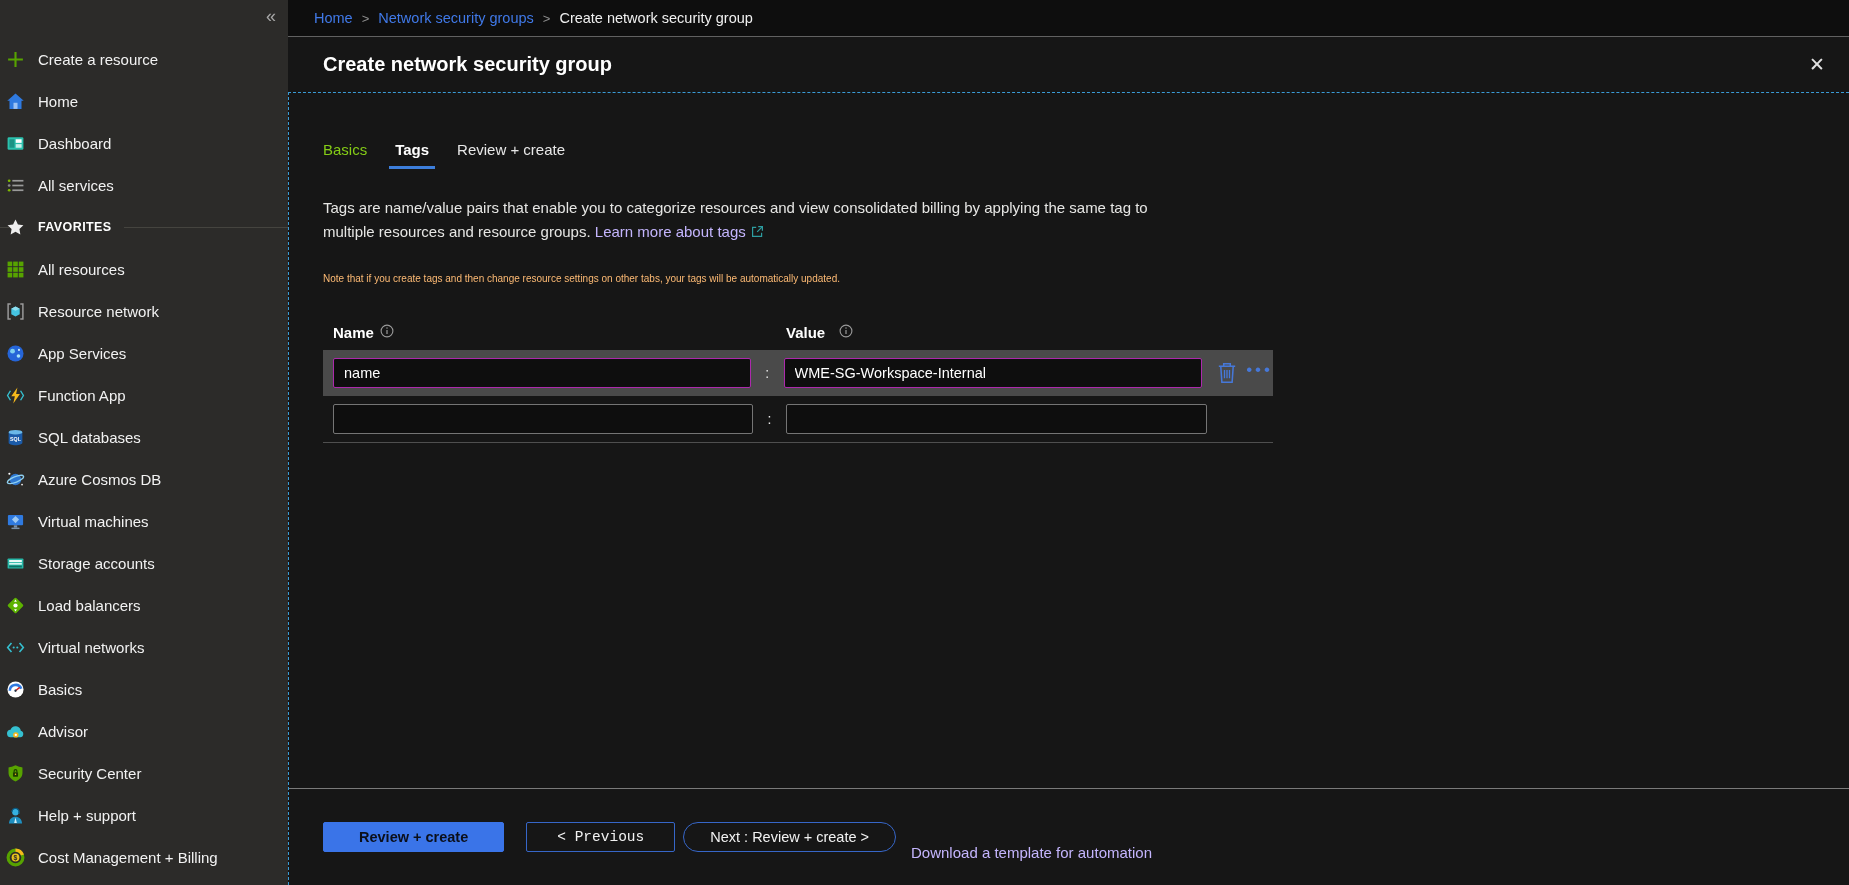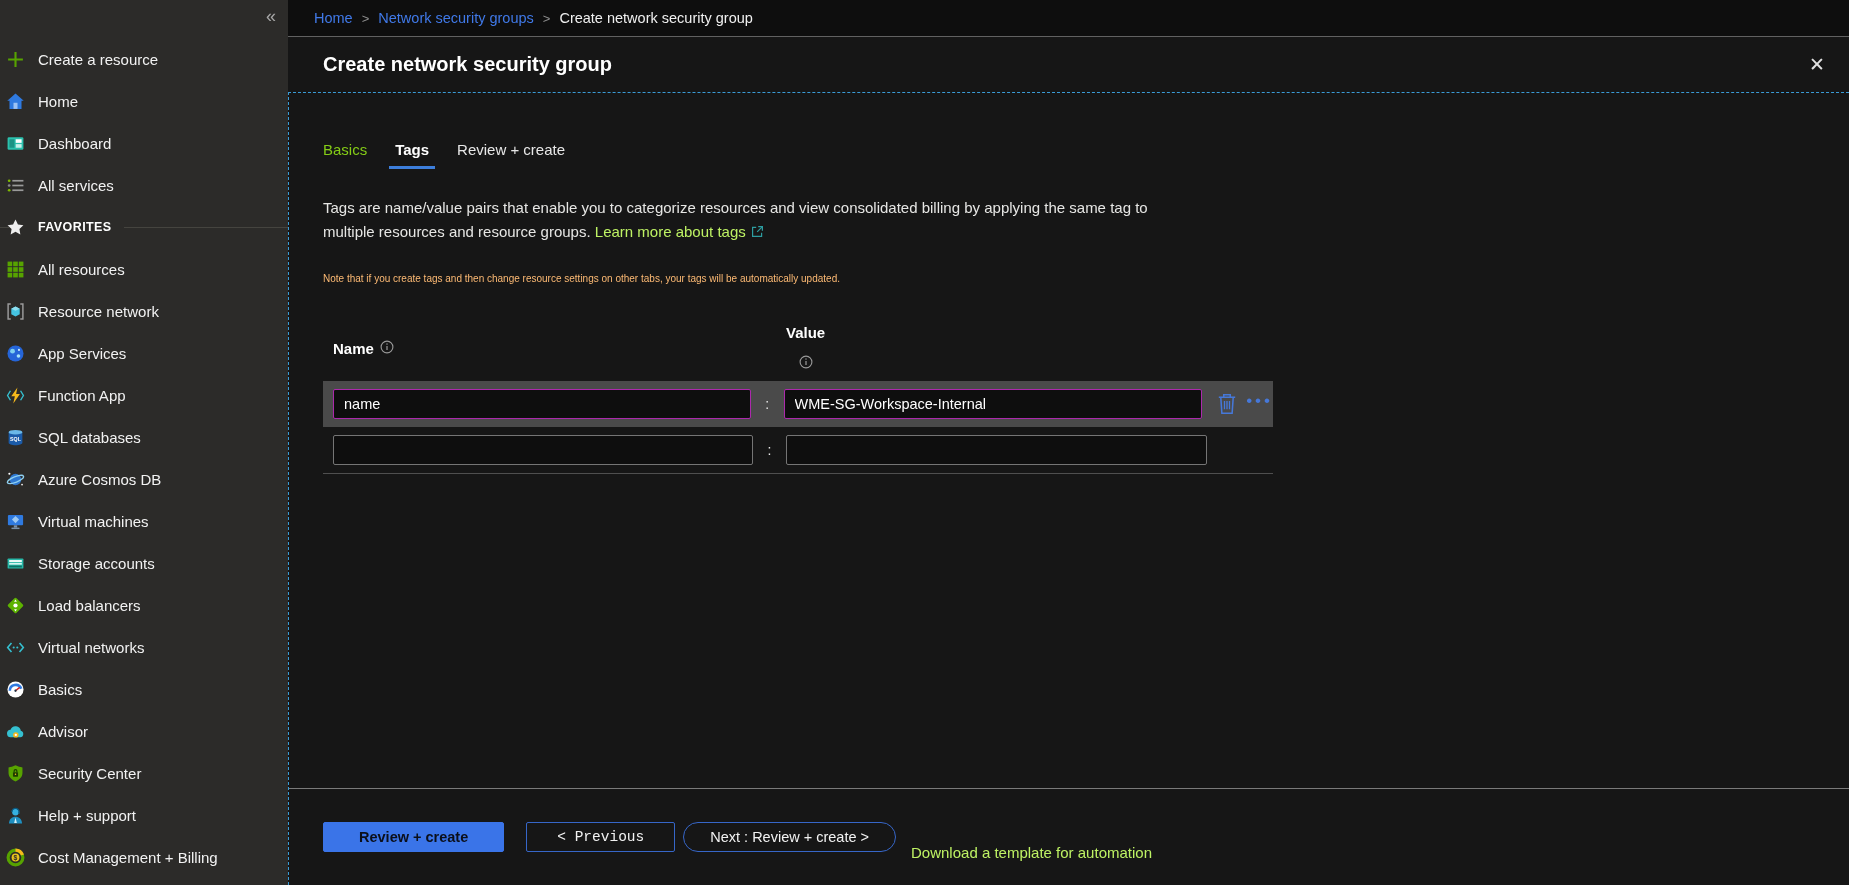--- a/index.html
+++ b/index.html
@@ -33,29 +33,29 @@
 
   
   .tabs { display:flex; gap:28px; font-size:15px; align-items:flex-end; }
   .tab { padding-bottom:11px; cursor:pointer; }
   .tab-visited { color:#84cc16; }
   .tab-active { color:#ffffff; font-weight:700; border-bottom:3px solid #3d7edb; padding:0 6px 8px; margin:0 -6px; }
   .tab-default { color:#e8e8e8; }
 
   .desc { margin-top:27px; font-size:15px; color:#e6e6e4; line-height:24px; }
   .desc .line { display:block; }
-  .link { color:#bef264; cursor:pointer; }
+  .link { color:#c4b5fd; cursor:pointer; }
   .ext-icn { display:inline-block; margin-left:5px; vertical-align:-1px; }
   .note { margin-top:28px; font-size:10px; color:#fdba74; }
 
   
   .tag-table { margin-top:40px; width:950px; }
   .tag-head { display:flex; padding-left:10px; font-size:15px; font-weight:700; color:#ffffff; margin-bottom:9px; align-items:center; }
   .tag-head .name-h { width:453px; display:flex; align-items:center; gap:6px; }
-  .tag-head .value-h { display:flex; align-items:center; gap:14px;flex-direction:column; }
+  .tag-head .value-h { display:flex; align-items:flex-end; gap:14px; }
   .tag-rows { border-bottom:1px solid #4f4f4f; }
   .tag-row { display:flex; align-items:center; padding:8px 0 8px 10px; height:46px; }
   .row-modified { background:#4a4a4a; }
   .tag-input { height:30px; background:#0e0e0e; border:1px solid #757575; border-radius:2px; color:#fff; font-size:14.5px; font-family:"Liberation Sans", sans-serif; padding:0 10px; outline:none; }
   .name-input { width:420px; }
   .value-input { width:421px; }
   .row-modified .tag-input { border-color:#ac29ac; }
   .colon { width:33px; text-align:center; color:#e8e8e8; font-size:14px; }
   .trash-btn { margin-left:12px; width:26px; height:26px; display:flex; align-items:center; justify-content:center; cursor:pointer; }
   .more-btn { margin-left:6px; color:#4678d9; font-size:17px; letter-spacing:3px; cursor:pointer; line-height:10px; padding-bottom:6px; }

